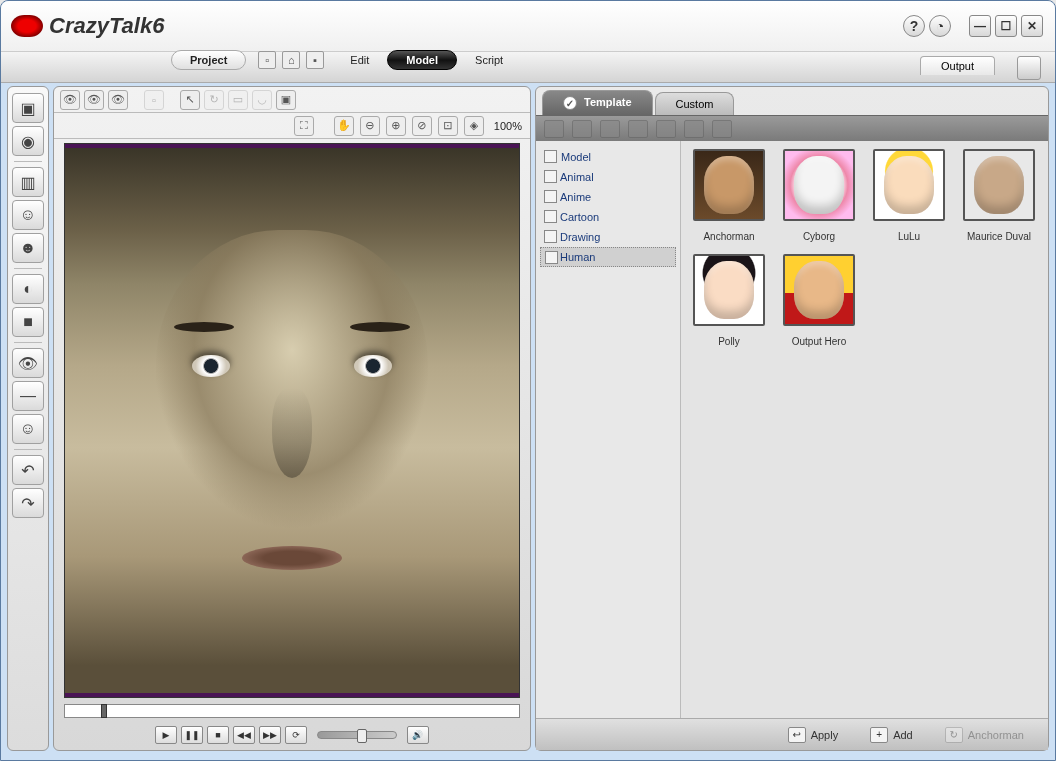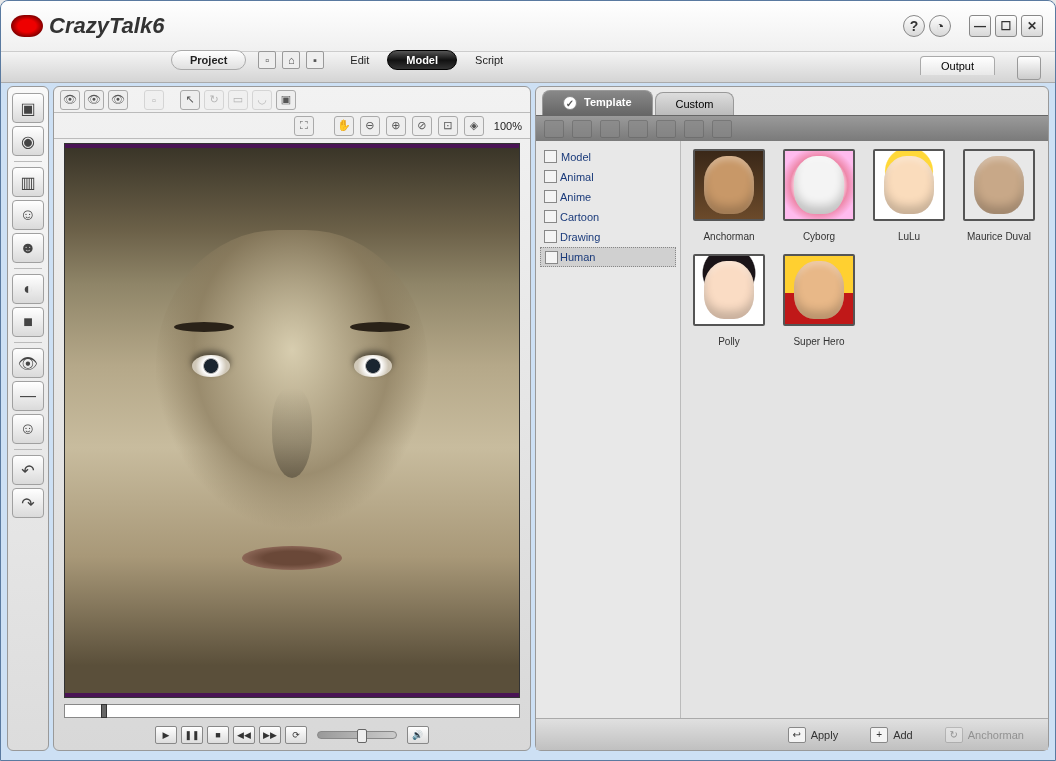--- a/index.html
+++ b/index.html
@@ -232,21 +232,21 @@
             <div class="thumb">
               <div class="thumb-img" style="background: radial-gradient(circle at 50% 25%, rgb(26, 20, 24) 42%, rgb(255, 255, 255) 44%);">
                 <div class="th-face" style="background: rgb(250, 220, 196); box-shadow: rgba(0, 0, 0, 0.2) 0px -8px 10px inset, rgba(255, 255, 255, 0.3) 0px 4px 6px inset;"></div>
               </div>
               <div class="thumb-label">Polly</div>
             </div>
             <div class="thumb">
               <div class="thumb-img" style="background: linear-gradient(rgb(255, 208, 48) 55%, rgb(192, 24, 24) 55%);">
                 <div class="th-face" style="background: rgb(232, 184, 136); box-shadow: rgba(0, 0, 0, 0.2) 0px -8px 10px inset, rgba(255, 255, 255, 0.3) 0px 4px 6px inset;"></div>
               </div>
-              <div class="thumb-label">Super Hero</div>
+              <div class="thumb-label">Output Hero</div>
             </div>
           </div>
       </div>
       <div class="browser-footer">
         <div class="ft-btn">
           <span class="ft-icon">↩</span>
           <span>Apply</span>
         </div>
         <div class="ft-btn">
           <span class="ft-icon">+</span>

